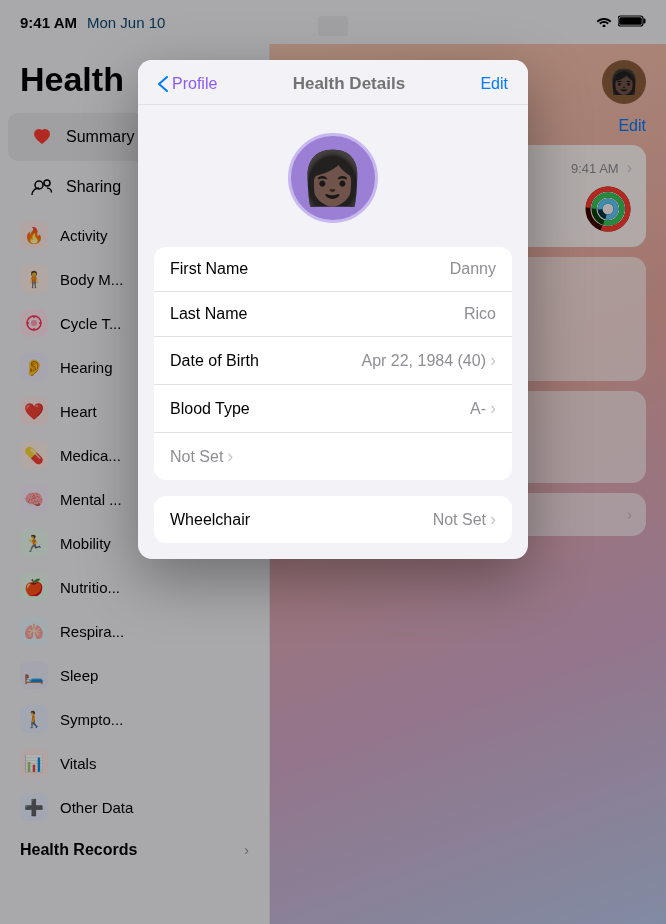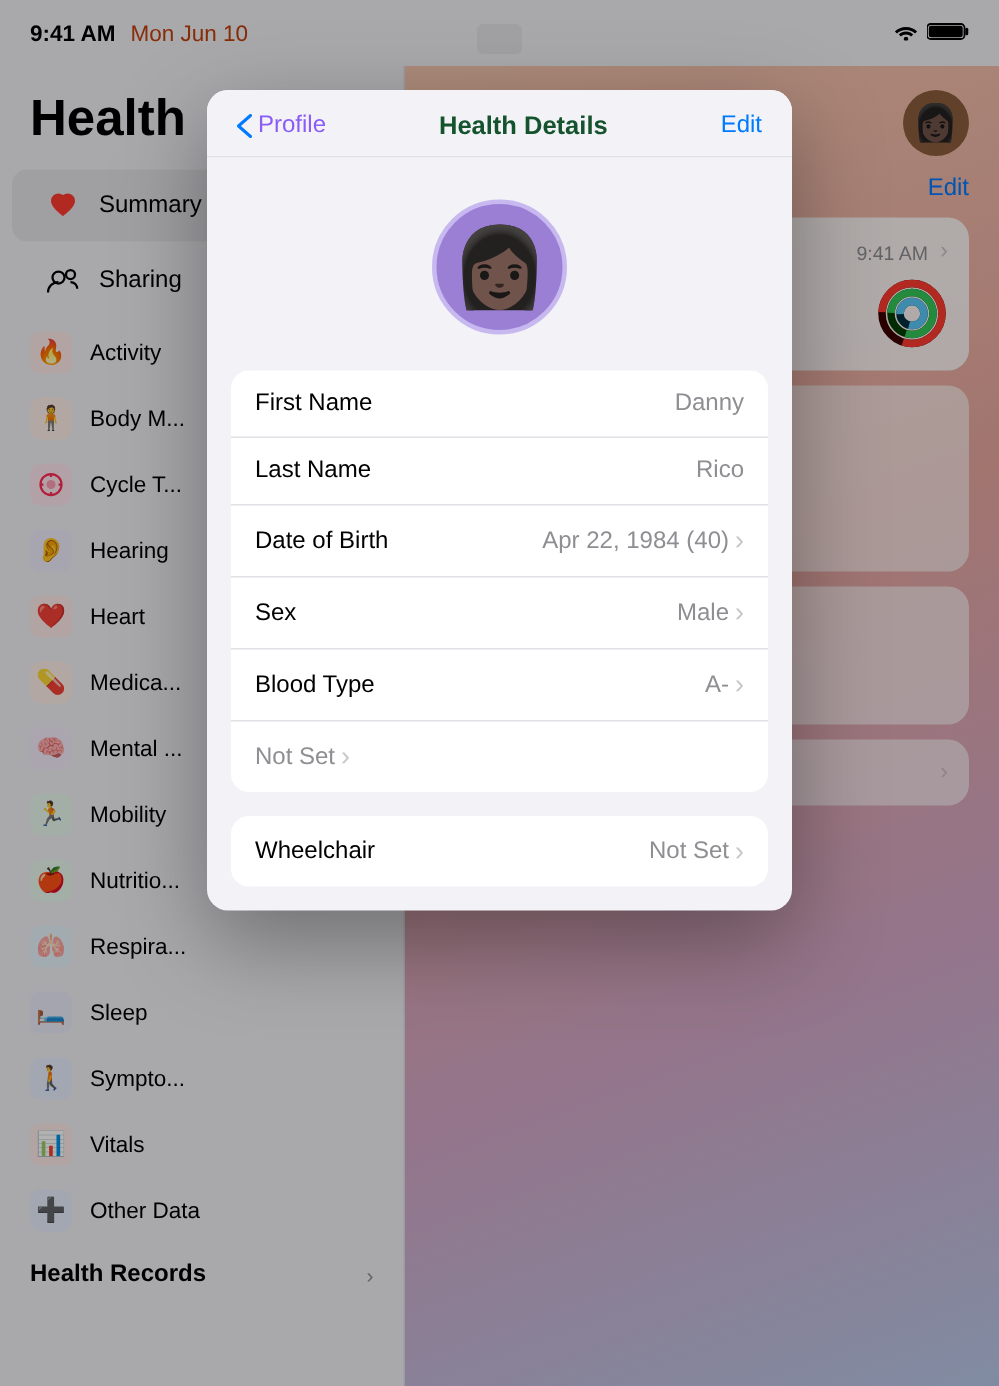--- a/index.html
+++ b/index.html
@@ -25,21 +25,21 @@
       background: transparent;
     }
     .status-time {
       font-size: 15px;
       font-weight: 600;
       color: #000;
     }
     .status-date {
       font-size: 15px;
       font-weight: 400;
-      color: #c2410c;
+      color: #0c4a6e;
       margin-left: 6px;
     }
     .status-icons {
       display: flex;
       align-items: center;
       gap: 6px;
     }
     .status-icons span {
       font-size: 13px;
       color: #000;
@@ -269,21 +269,21 @@
     .modal-back {
       font-size: 16px;
       color: #8b5cf6;
       display: flex;
       align-items: center;
       gap: 4px;
     }
     .modal-title {
       font-size: 17px;
       font-weight: 600;
-      color: #14532d;
+      color: #737373;
     }
     .modal-edit {
       font-size: 16px;
       color: #007aff;
     }
     .modal-avatar-section {
       background: #f2f2f7;
       display: flex;
       align-items: center;
       justify-content: center;
@@ -596,24 +596,20 @@
       </div>
       <div class="form-row">
         <span class="form-label">Last Name</span>
         <span class="form-value">Rico</span>
       </div>
       <div class="form-row">
         <span class="form-label">Date of Birth</span>
         <span class="form-value has-chevron">Apr 22, 1984 (40)</span>
       </div>
       <div class="form-row">
-        <span class="form-label">Sex</span>
-        <span class="form-value has-chevron">Male</span>
-      </div>
-      <div class="form-row">
         <span class="form-label">Blood Type</span>
         <span class="form-value has-chevron">A-</span>
       </div>
       <div class="form-row">
         <span class="form-value has-chevron">Not Set</span>
       </div>
     </div>
 
     <div class="form-section">
       <div class="form-row">

